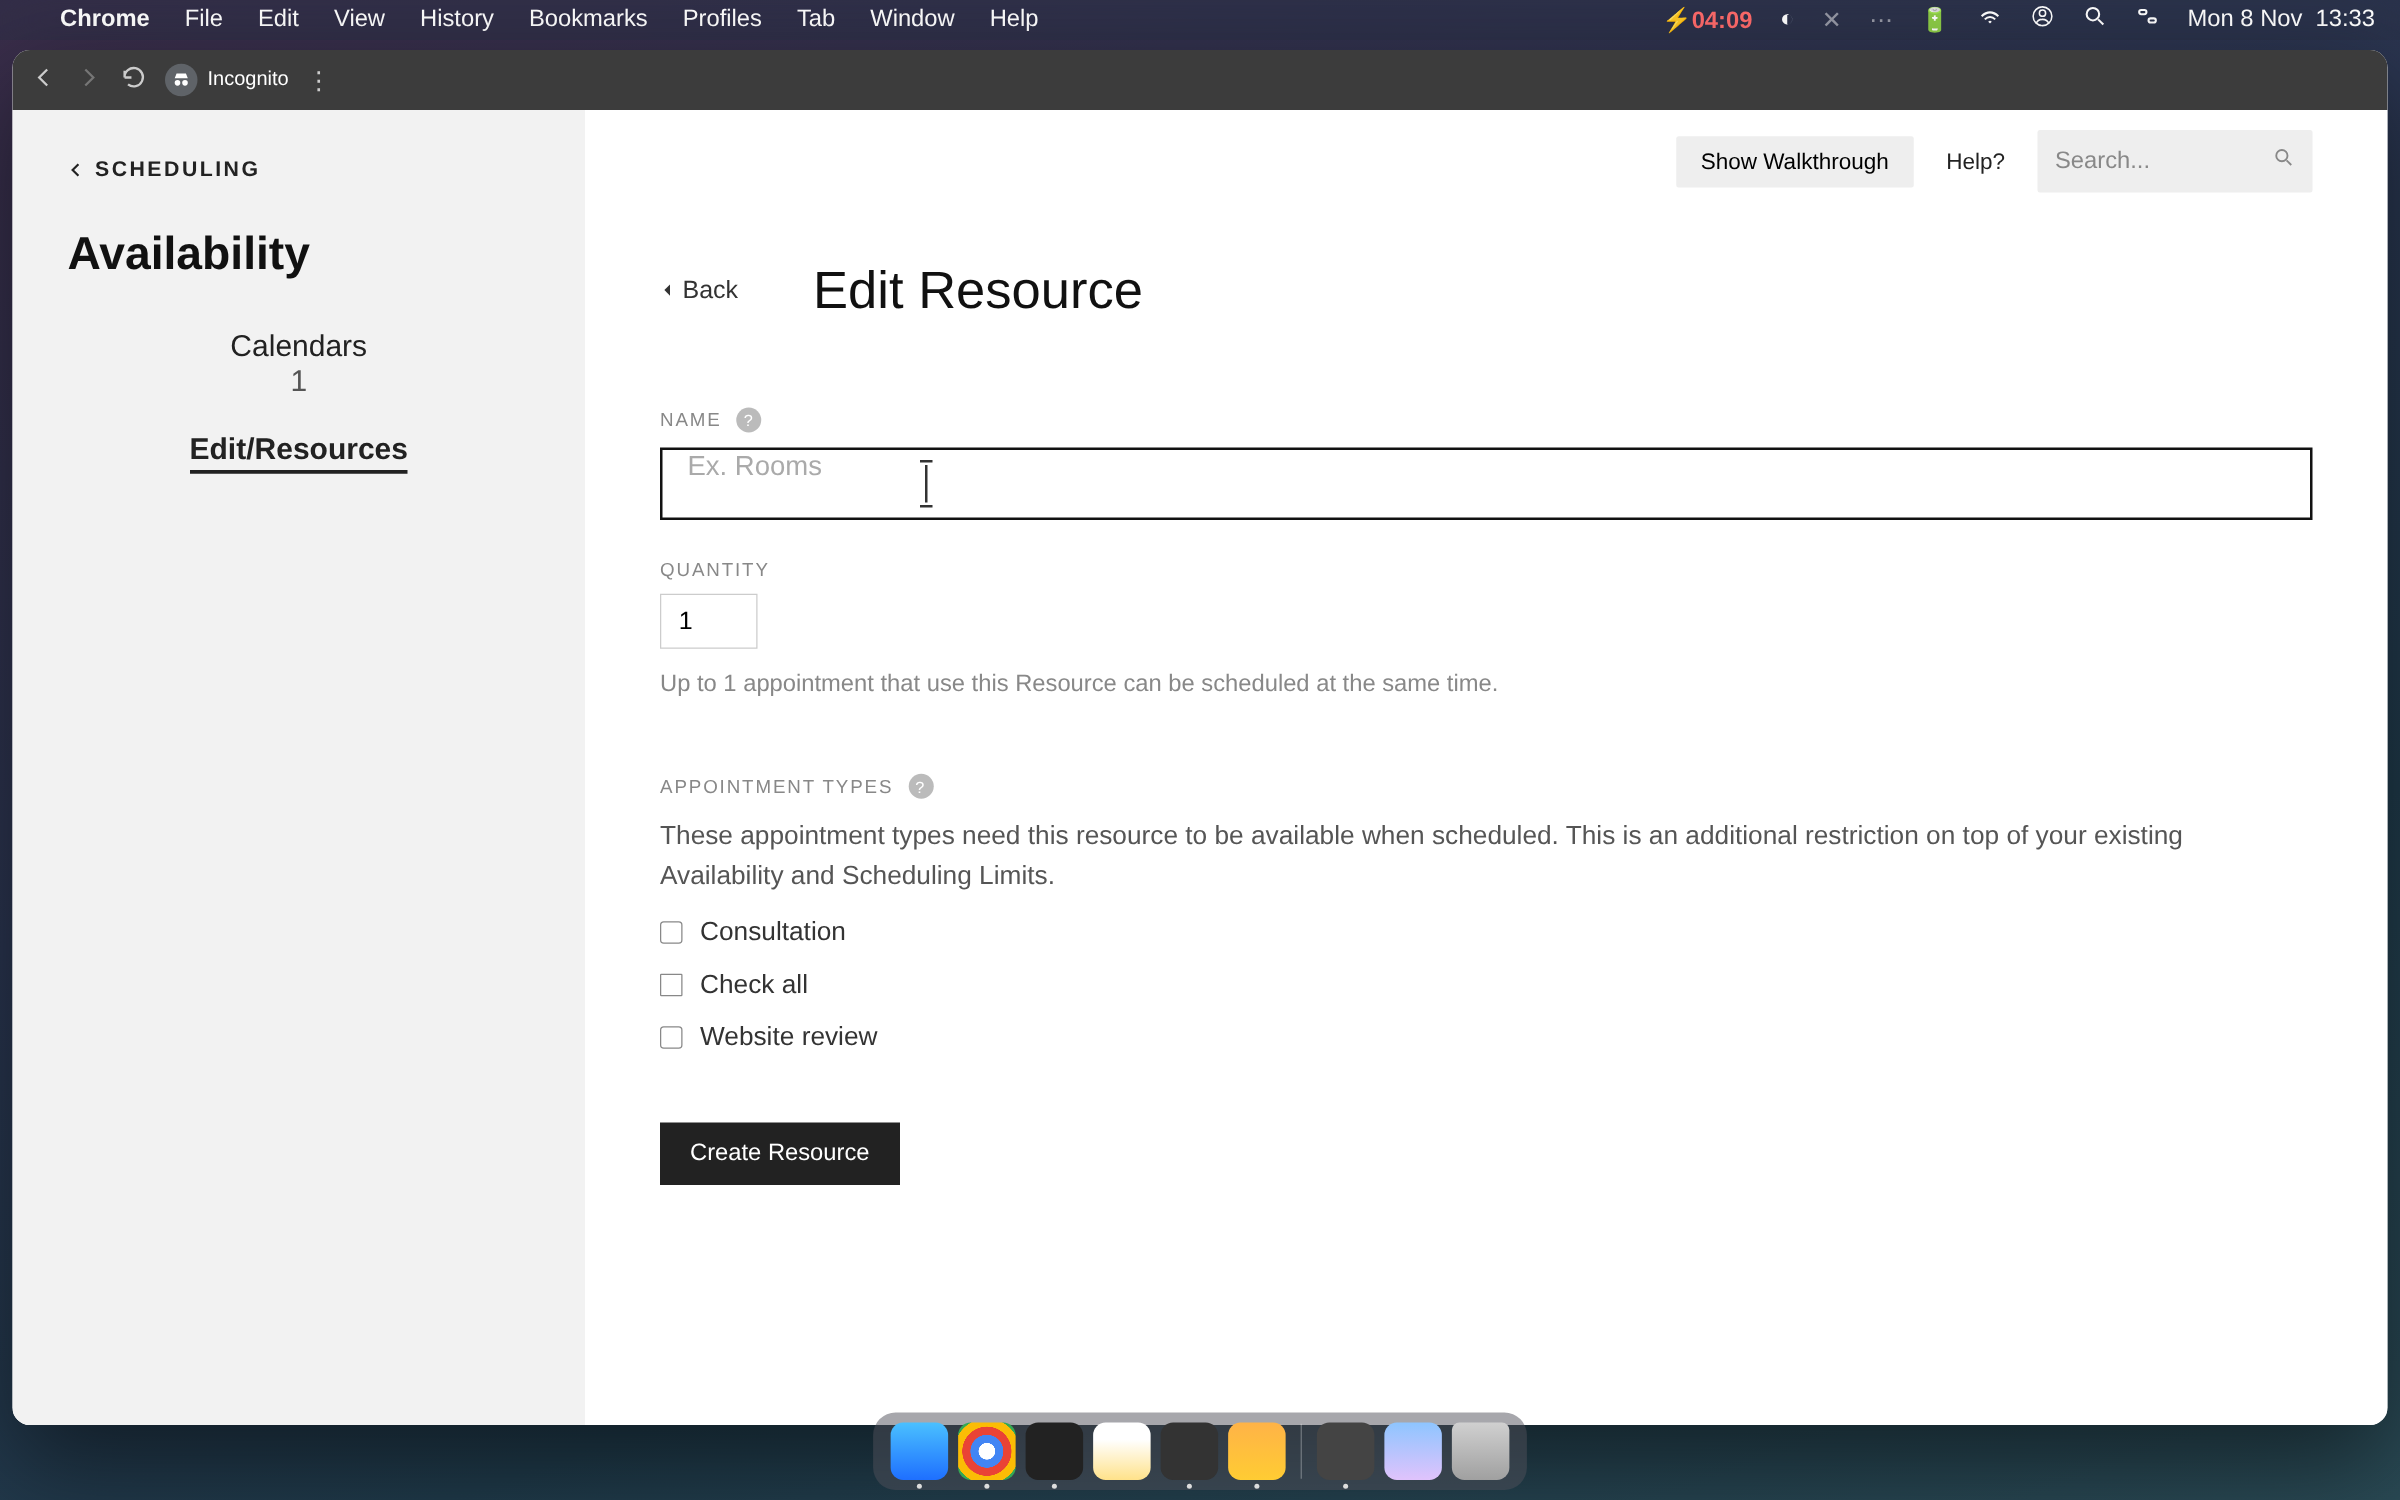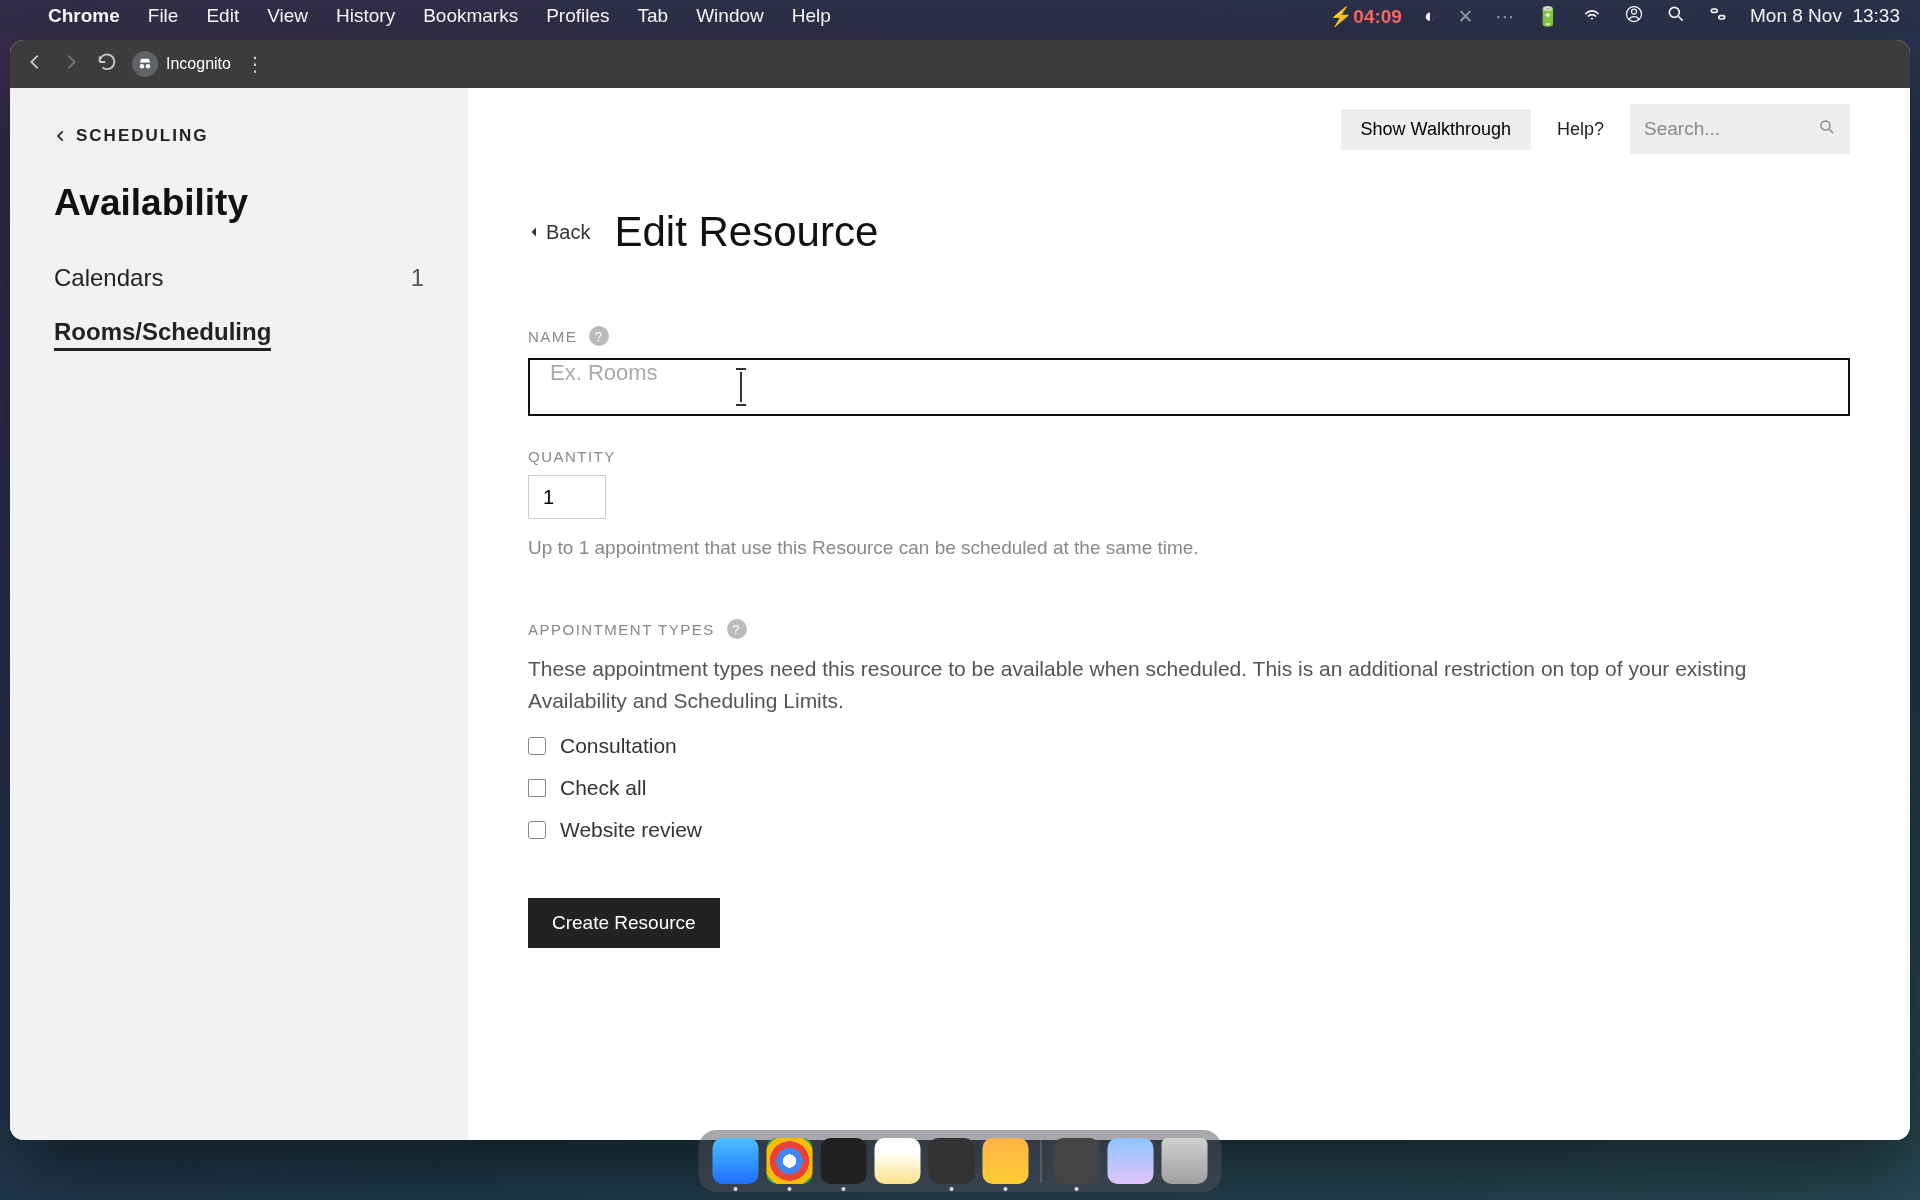--- a/index.html
+++ b/index.html
@@ -35,32 +35,32 @@
 .omnibox .path { color:#9a9a9a; }
 .omnibox .trail { margin-left:auto; display:flex; gap:14px; align-items:center; }
 .incog { display:flex; align-items:center; gap:8px; color:#fff; font-size:16px; }
 .incog .ic { width:26px; height:26px; background:#5f6368; border-radius:50%; display:flex; align-items:center; justify-content:center; }
 
 
 .page { flex:1; display:flex; background:#fff; overflow:hidden; }
 .sidebar { width:458px; background:#f2f2f2; padding:38px 44px; }
 .crumb { display:flex; align-items:center; gap:8px; font-size:17px; letter-spacing:2px; font-weight:600; color:#222; }
 .sb-title { font-size:37px; font-weight:700; margin-top:36px; color:#111; }
-.sb-item { display:flex; justify-content:space-between; align-items:center; font-size:24px; margin-top:40px; color:#222; }
+.sb-item { display:flex; justify-content:space-between; align-items:center; font-size:24px; margin-top:40px; color:#222;flex-direction:column; }
 .sb-item.active span:first-child { border-bottom:3px solid #222; padding-bottom:2px; font-weight:600; }
 .sb-item .cnt { color:#555; }
 
 .main { flex:1; padding:0 60px 40px 60px; overflow:auto; }
 .topbar { height:70px; display:flex; align-items:center; justify-content:flex-end; gap:26px; padding-top:12px; }
 .walk { background:#eee; padding:10px 20px; font-size:18px; border-radius:2px; }
 .help { font-size:18px; color:#222; }
 .search { width:220px; height:50px; background:#eee; border-radius:2px; display:flex; align-items:center; padding:0 14px; color:#888; font-size:19px; }
 .search .mg { margin-left:auto; }
 
-.hdr { display:flex; align-items:center; gap:24px; margin-top:50px; }
+.hdr { display:flex; align-items:center; gap:60px; margin-top:50px; }
 .back { display:flex; align-items:center; gap:6px; font-size:20px; color:#333; }
 .h1 { font-size:42px; font-weight:400; color:#111; }
 
 .lbl { font-size:15px; letter-spacing:1.5px; color:#888; display:flex; align-items:center; gap:12px; }
 .qm { width:20px; height:20px; border-radius:50%; background:#bbb; color:#fff; font-size:13px; display:flex; align-items:center; justify-content:center; }
 .fld-name { margin-top:70px; }
 .name-in { width:100%; height:58px; border:2px solid #111; margin-top:12px; padding:0 20px; font-size:22px; position:relative; }
 .name-in .ph { color:#aaa; }
 .name-in .caret { position:absolute; left:210px; top:12px; width:2px; height:30px; background:#333; }
 .name-in .caret::before { content:''; position:absolute; top:-4px; left:-4px; width:10px; height:4px; border-top:2px solid #333; }
@@ -169,21 +169,21 @@
               <path d="M15 4l-8 8 8 8"></path>
             </svg>
           <span>SCHEDULING</span>
         </div>
         <div class="sb-title">Availability</div>
         <div class="sb-item">
           <span>Calendars</span>
           <span class="cnt">1</span>
         </div>
         <div class="sb-item active" style="margin-top:26px">
-          <span>Rooms/Scheduling</span>
+          <span>Edit/Resources</span>
         </div>
       </div>
 
       <div class="main">
         <div class="topbar">
           <div class="walk">Show Walkthrough</div>
           <div class="help">Help?</div>
           <div class="search">
             <span>Search...</span>
             <span class="mg"><svg width="18" height="18" viewBox="0 0 24 24" fill="none" stroke="#888" stroke-width="2">

